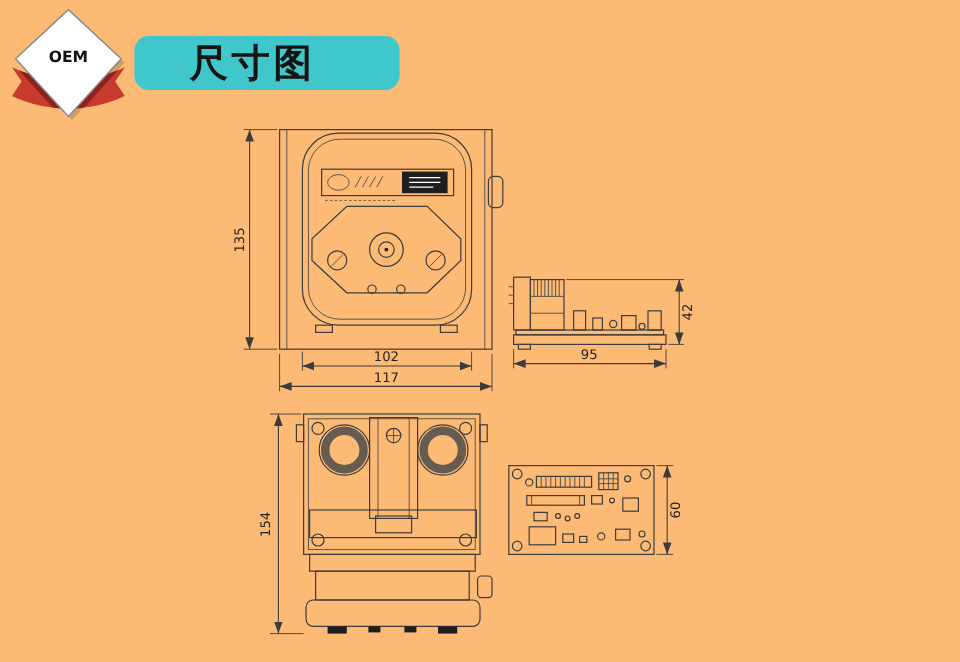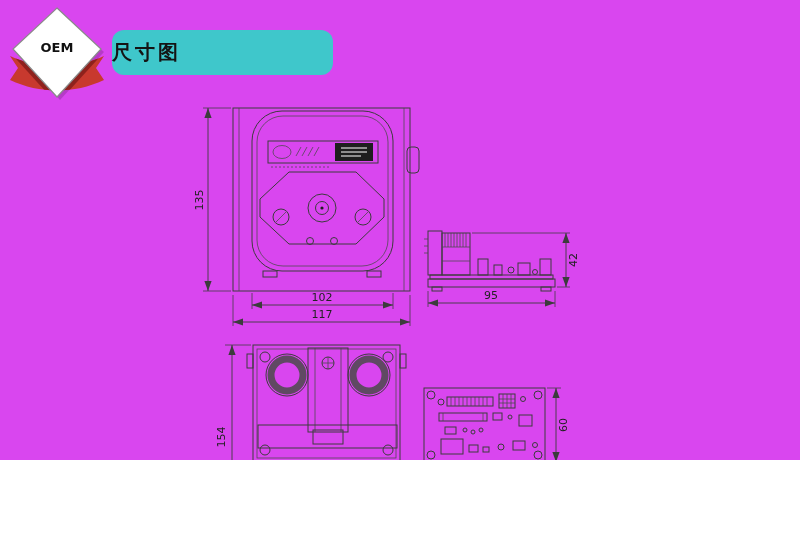--- a/index.html
+++ b/index.html
@@ -1,24 +1,24 @@
 <!DOCTYPE html>
 <html><head>
 <meta charset="utf-8">
 <style>
   * { box-sizing: border-box; }
   html,body { margin:0; padding:0; background:#ffffff; }
   body { font-family:"DejaVu Sans","Liberation Sans",sans-serif; }
-  .canvas { position:relative; width:800px; height:460px; background:#d946ef; overflow:hidden; }
+  .canvas { position:relative; width:800px; height:552px; background:#fdba74; overflow:hidden; }
 
   .badge-svg { position:absolute; left:0; top:0; }
 
   .banner { position:absolute; left:112px; top:30px; width:221px; height:45px;
             background:#3fc7cb; border-radius:12px; display:flex; align-items:center; }
-  .banner-title { font-size:20px; font-weight:bold; color:#141414; 
+  .banner-title { font-size:32px; font-weight:bold; color:#141414; padding-left:46px;
                   letter-spacing:3px; font-family:"DejaVu Sans",sans-serif; }
 
   .drawing { position:absolute; }
 
   .ln   { stroke:#3c3c3c; stroke-width:1;    fill:none; }
   .lnt  { stroke:#4a4a4a; stroke-width:0.75; fill:none; }
   .thick{ stroke:#4a4a4a; stroke-width:7;    fill:none; opacity:0.85; }
   .fillDark { fill:#1e1e1e; stroke:none; }
   .ext  { stroke:#3c3c3c; stroke-width:0.75; fill:none; }
   .dimline { stroke:#3c3c3c; stroke-width:0.9; fill:none; }

